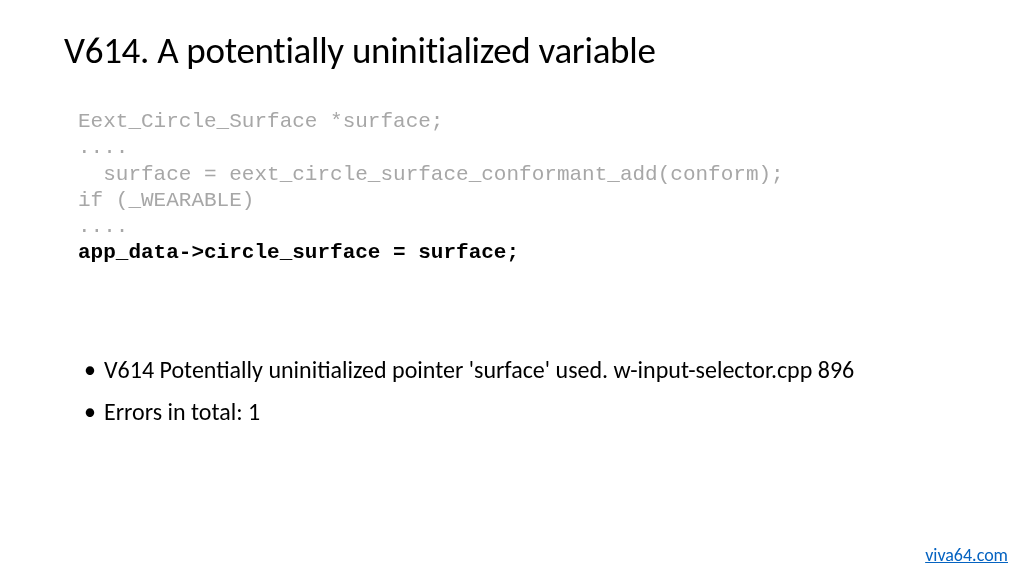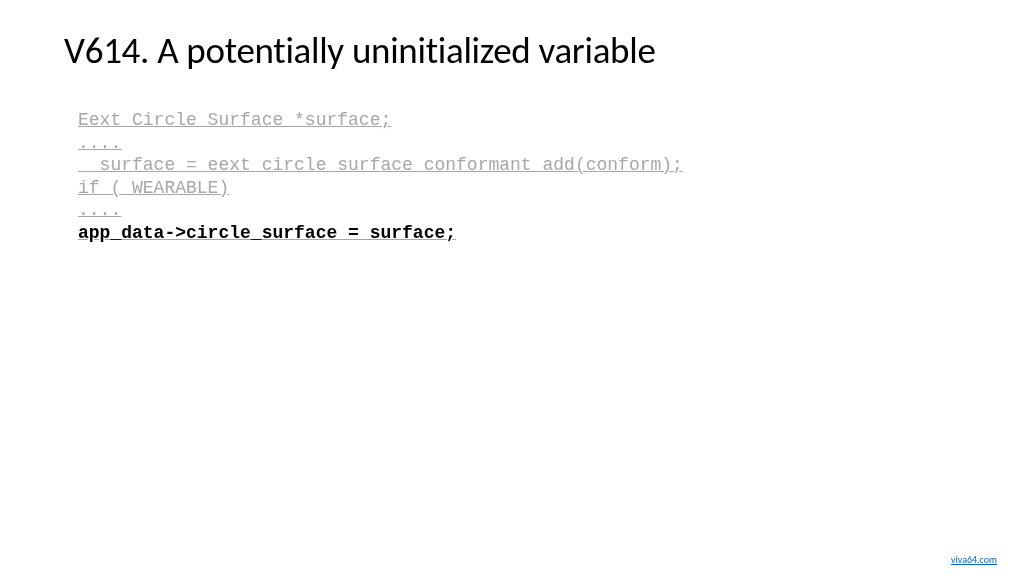--- a/index.html
+++ b/index.html
@@ -19,26 +19,25 @@
     }
     .title {
       font-size: 37px;
       font-weight: 400;
       color: #000000;
       letter-spacing: -0.3px;
       margin-bottom: 36px;
     }
     .code-block {
       font-family: Consolas, "Courier New", monospace;
-      font-size: 18px;
+      font-size: 21px;
       line-height: 1.25;
       color: #a7a7a7;
       margin-bottom: 88px;
       padding-left: 14px;
-      text-decoration: underline;
     }
     .code-line { white-space: pre; }
     .code-highlight {
       color: #000000;
       font-weight: bold;
     }
     .bullets {
       list-style: none;
       padding-left: 26px;
     }
@@ -52,37 +51,41 @@
     }
     .bullets li::before {
       content: "•";
       position: absolute;
       left: -6px;
       top: 0;
       font-size: 24px;
     }
     .footer-link {
       position: absolute;
-      right: 27px;
+      right: 16px;
       bottom: 10px;
-      font-size: 10px;
+      font-size: 18px;
       color: #0563c1;
       text-decoration: underline;
     }
   </style>
 </head>
 <body>
 
 <div class="slide">
   <h1 class="title">V614. A potentially uninitialized variable</h1>
 
   <div class="code-block">
     <div class="code-line">Eext_Circle_Surface *surface;</div>
     <div class="code-line">....</div>
     <div class="code-line">  surface = eext_circle_surface_conformant_add(conform);</div>
     <div class="code-line">if (_WEARABLE)</div>
     <div class="code-line">....</div>
     <div class="code-line code-highlight">app_data-&gt;circle_surface = surface;</div>
   </div>
 
+  <ul class="bullets">
+    <li>V614 Potentially uninitialized pointer 'surface' used. w-input-selector.cpp 896</li>
+    <li>Errors in total: 1</li>
+  </ul>
 
   <a class="footer-link">viva64.com</a>
 </div>
 
 </body></html>

